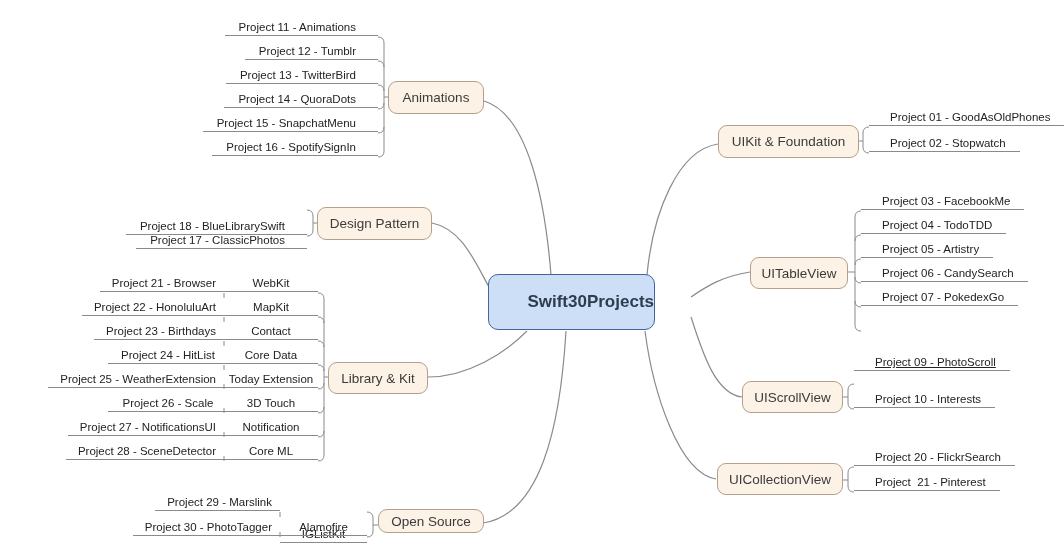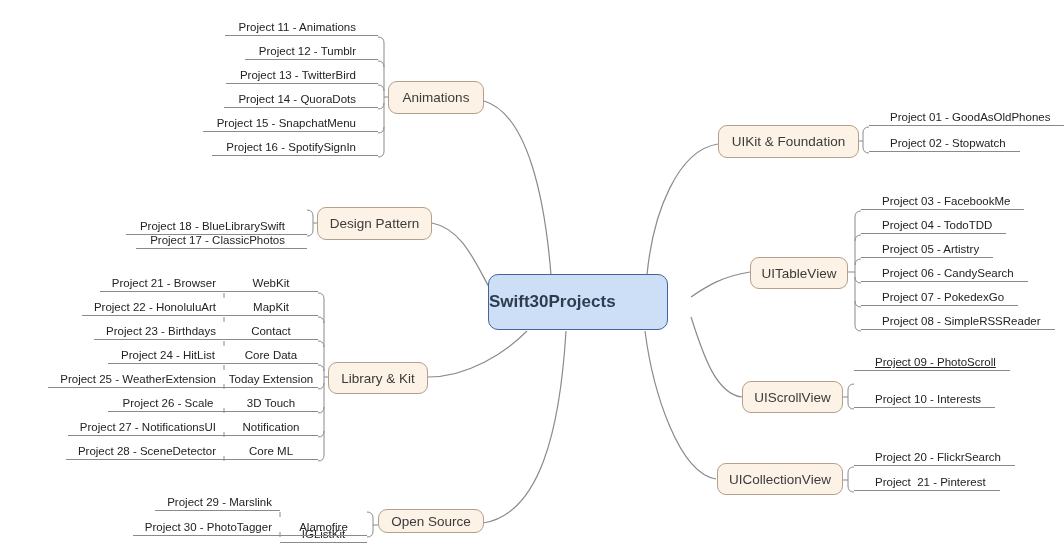--- a/index.html
+++ b/index.html
@@ -15,22 +15,22 @@
     border-bottom:1px solid var(--line,#8a8a8a);box-sizing:border-box;
   }
   .topic{
     position:absolute;display:flex;align-items:center;justify-content:center;
     font-size:13.5px;color:var(--topic-text,#3b3b3b);
     background:var(--topic-fill,#fdf2e6);
     border:1px solid var(--topic-border,#b3a08c);
     border-radius:9px;box-sizing:border-box;white-space:pre;
   }
   .central{
-    position:absolute;left:488px;top:274px;width:180px;height:56px;
-    display:flex;align-items:center;justify-content:flex-start;
+    position:absolute;left:488px;top:274px;width:167px;height:56px;
+    display:flex;align-items:center;justify-content:flex-end;
     background:var(--root-fill,#cddff7);
     border:1px solid var(--root-border,#46619b);
     border-radius:10px;box-sizing:border-box;
     font-size:17px;font-weight:bold;color:var(--root-text,#2e3c50);
   }
 </style>
 </head>
 <body>
 
 <div id="canvas">
@@ -89,20 +89,19 @@
     <div class="leaf" style="top: 518px; left: 280px; width: 87px;">Alamofire</div>
     <div class="topic" style="left: 718px; top: 125px; width: 141px; height: 33px;">UIKit &amp; Foundation</div>
     <div class="leaf" style="top: 108px; left: 869px; padding: 0px 14px 0px 21px;">Project 01 - GoodAsOldPhones</div>
     <div class="leaf" style="top: 134px; left: 869px; padding: 0px 14px 0px 21px;">Project 02 - Stopwatch</div>
     <div class="topic" style="left: 750px; top: 257px; width: 98px; height: 32px;">UITableView</div>
     <div class="leaf" style="top: 192px; left: 861px; padding: 0px 14px 0px 21px;">Project 03 - FacebookMe</div>
     <div class="leaf" style="top: 216px; left: 861px; padding: 0px 14px 0px 21px;">Project 04 - TodoTDD</div>
     <div class="leaf" style="top: 240px; left: 861px; padding: 0px 14px 0px 21px;">Project 05 - Artistry</div>
     <div class="leaf" style="top: 264px; left: 861px; padding: 0px 14px 0px 21px;">Project 06 - CandySearch</div>
     <div class="leaf" style="top: 288px; left: 861px; padding: 0px 14px 0px 21px;">Project 07 - PokedexGo</div>
-    <div class="leaf" style="top: 312px; left: 861px; padding: 0px 14px 0px 21px;">Project 08 - SimpleRSSReader</div>
     <div class="topic" style="left: 742px; top: 381px; width: 101px; height: 32px;">UIScrollView</div>
     <div class="leaf" style="top: 353px; left: 854px; padding: 0px 14px 0px 21px; text-decoration: underline;">Project 09 - PhotoScroll</div>
     <div class="leaf" style="top: 390px; left: 854px; padding: 0px 14px 0px 21px;">Project 10 - Interests</div>
     <div class="topic" style="left: 717px; top: 463px; width: 126px; height: 32px;">UICollectionView</div>
     <div class="leaf" style="top: 448px; left: 854px; padding: 0px 14px 0px 21px;">Project 20 - FlickrSearch</div>
     <div class="leaf" style="top: 473px; left: 854px; padding: 0px 14px 0px 21px;">Project  21 - Pinterest</div>
   </div>
 
 </body></html>

